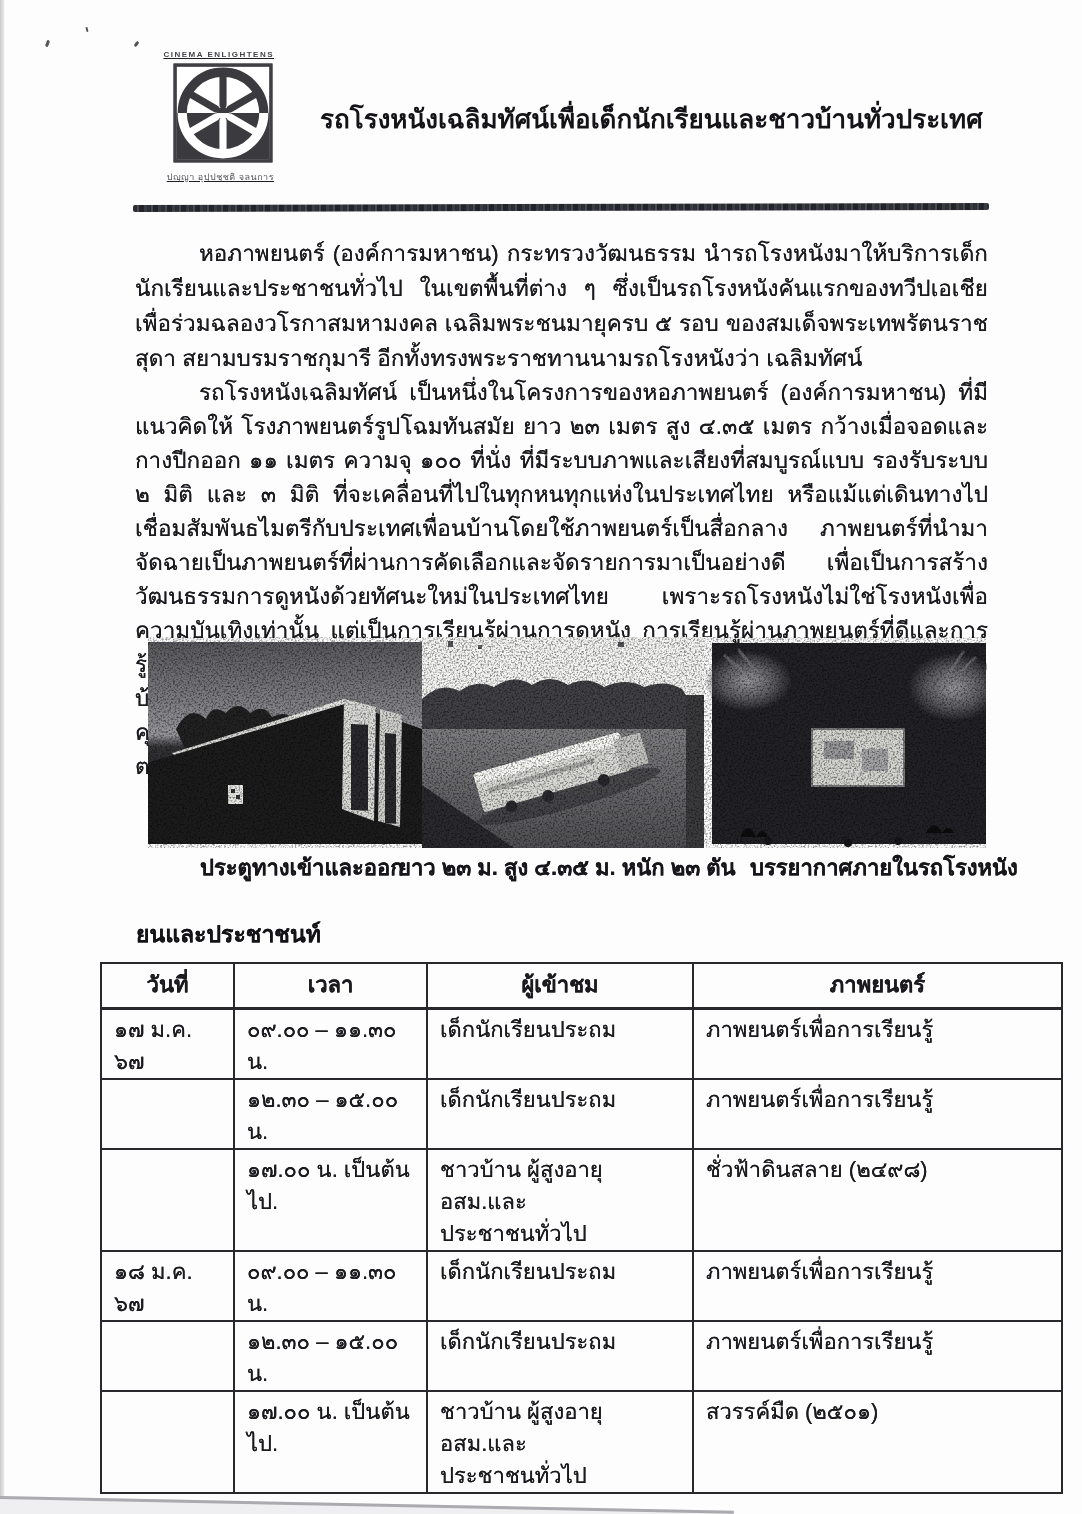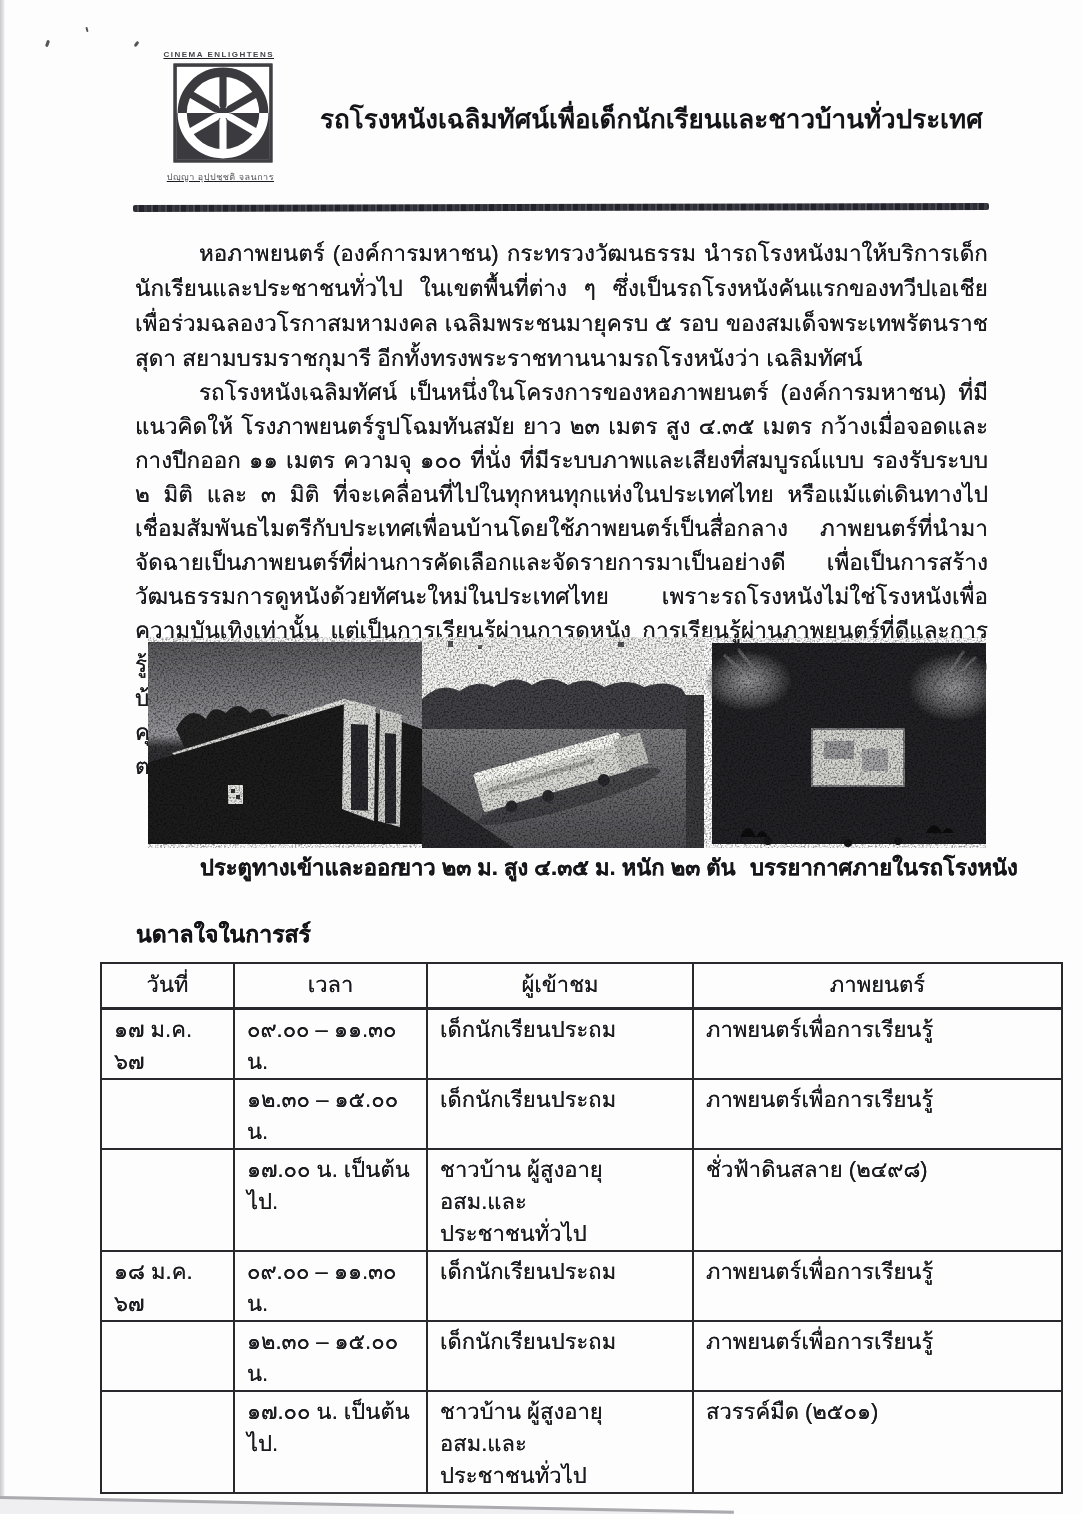--- a/index.html
+++ b/index.html
@@ -48,21 +48,21 @@
   .cap1{left:200px;text-align:center;} .cap2{left:398px;} .cap3{left:750px;}
   
   .prog-heading{position:absolute;left:136px;top:916px;font-size:23px;
     font-weight:bold;color:#141418;text-shadow:0 0 .4px #141418;}
   table.program{position:absolute;left:100px;top:962px;width:961px;
     border-collapse:collapse;table-layout:fixed;
     font-size:22px;font-weight:500;color:#1b1b1f;}
   table.program th,table.program td{
     border:2px solid #28282d;vertical-align:top;
     text-shadow:0 0 .4px #1b1b1f;}
-  table.program th{font-weight:normal;text-align:center;padding:3px 4px 5px;
+  table.program th{font-weight:bold;text-align:center;padding:3px 4px 5px;
     border-bottom:3px solid #28282d;}
   table.program td{padding:4px 10px 0 12px;line-height:32px;}
   td.cell-date{padding-left:10px;}
   td.cell-audience{white-space:pre-line;}
   tr.h-head{height:37px;} tr.h-s{height:40px;} tr.h-d{height:70px;margin-left:24px;}
 </style>
 </head>
 <body>
 
 <div class="page">
@@ -204,21 +204,21 @@
       <circle cx="750" cy="204" r="4" fill="#121214"></circle>
     </g>
 
     <rect x="0" y="0" width="838" height="211" filter="url(#grain)" opacity="0.45"></rect>
   </svg>
 
   <span class="caption cap1">ประตูทางเข้าและออก</span>
   <span class="caption cap2">ยาว ๒๓ ม. สูง ๔.๓๕ ม. หนัก ๒๓ ตัน</span>
   <span class="caption cap3">บรรยากาศภายในรถโรงหนัง</span>
 
-  <div class="prog-heading">นดาลใจในการสร์</div>
+  <div class="prog-heading">ยนและประชาชนท์</div>
 
   <table class="program">
     <colgroup>
       <col style="width:133px">
         <col style="width:193px">
       <col style="width:266px">
         <col style="width:369px">
     </colgroup>
     <thead>
       <tr class="h-head">

